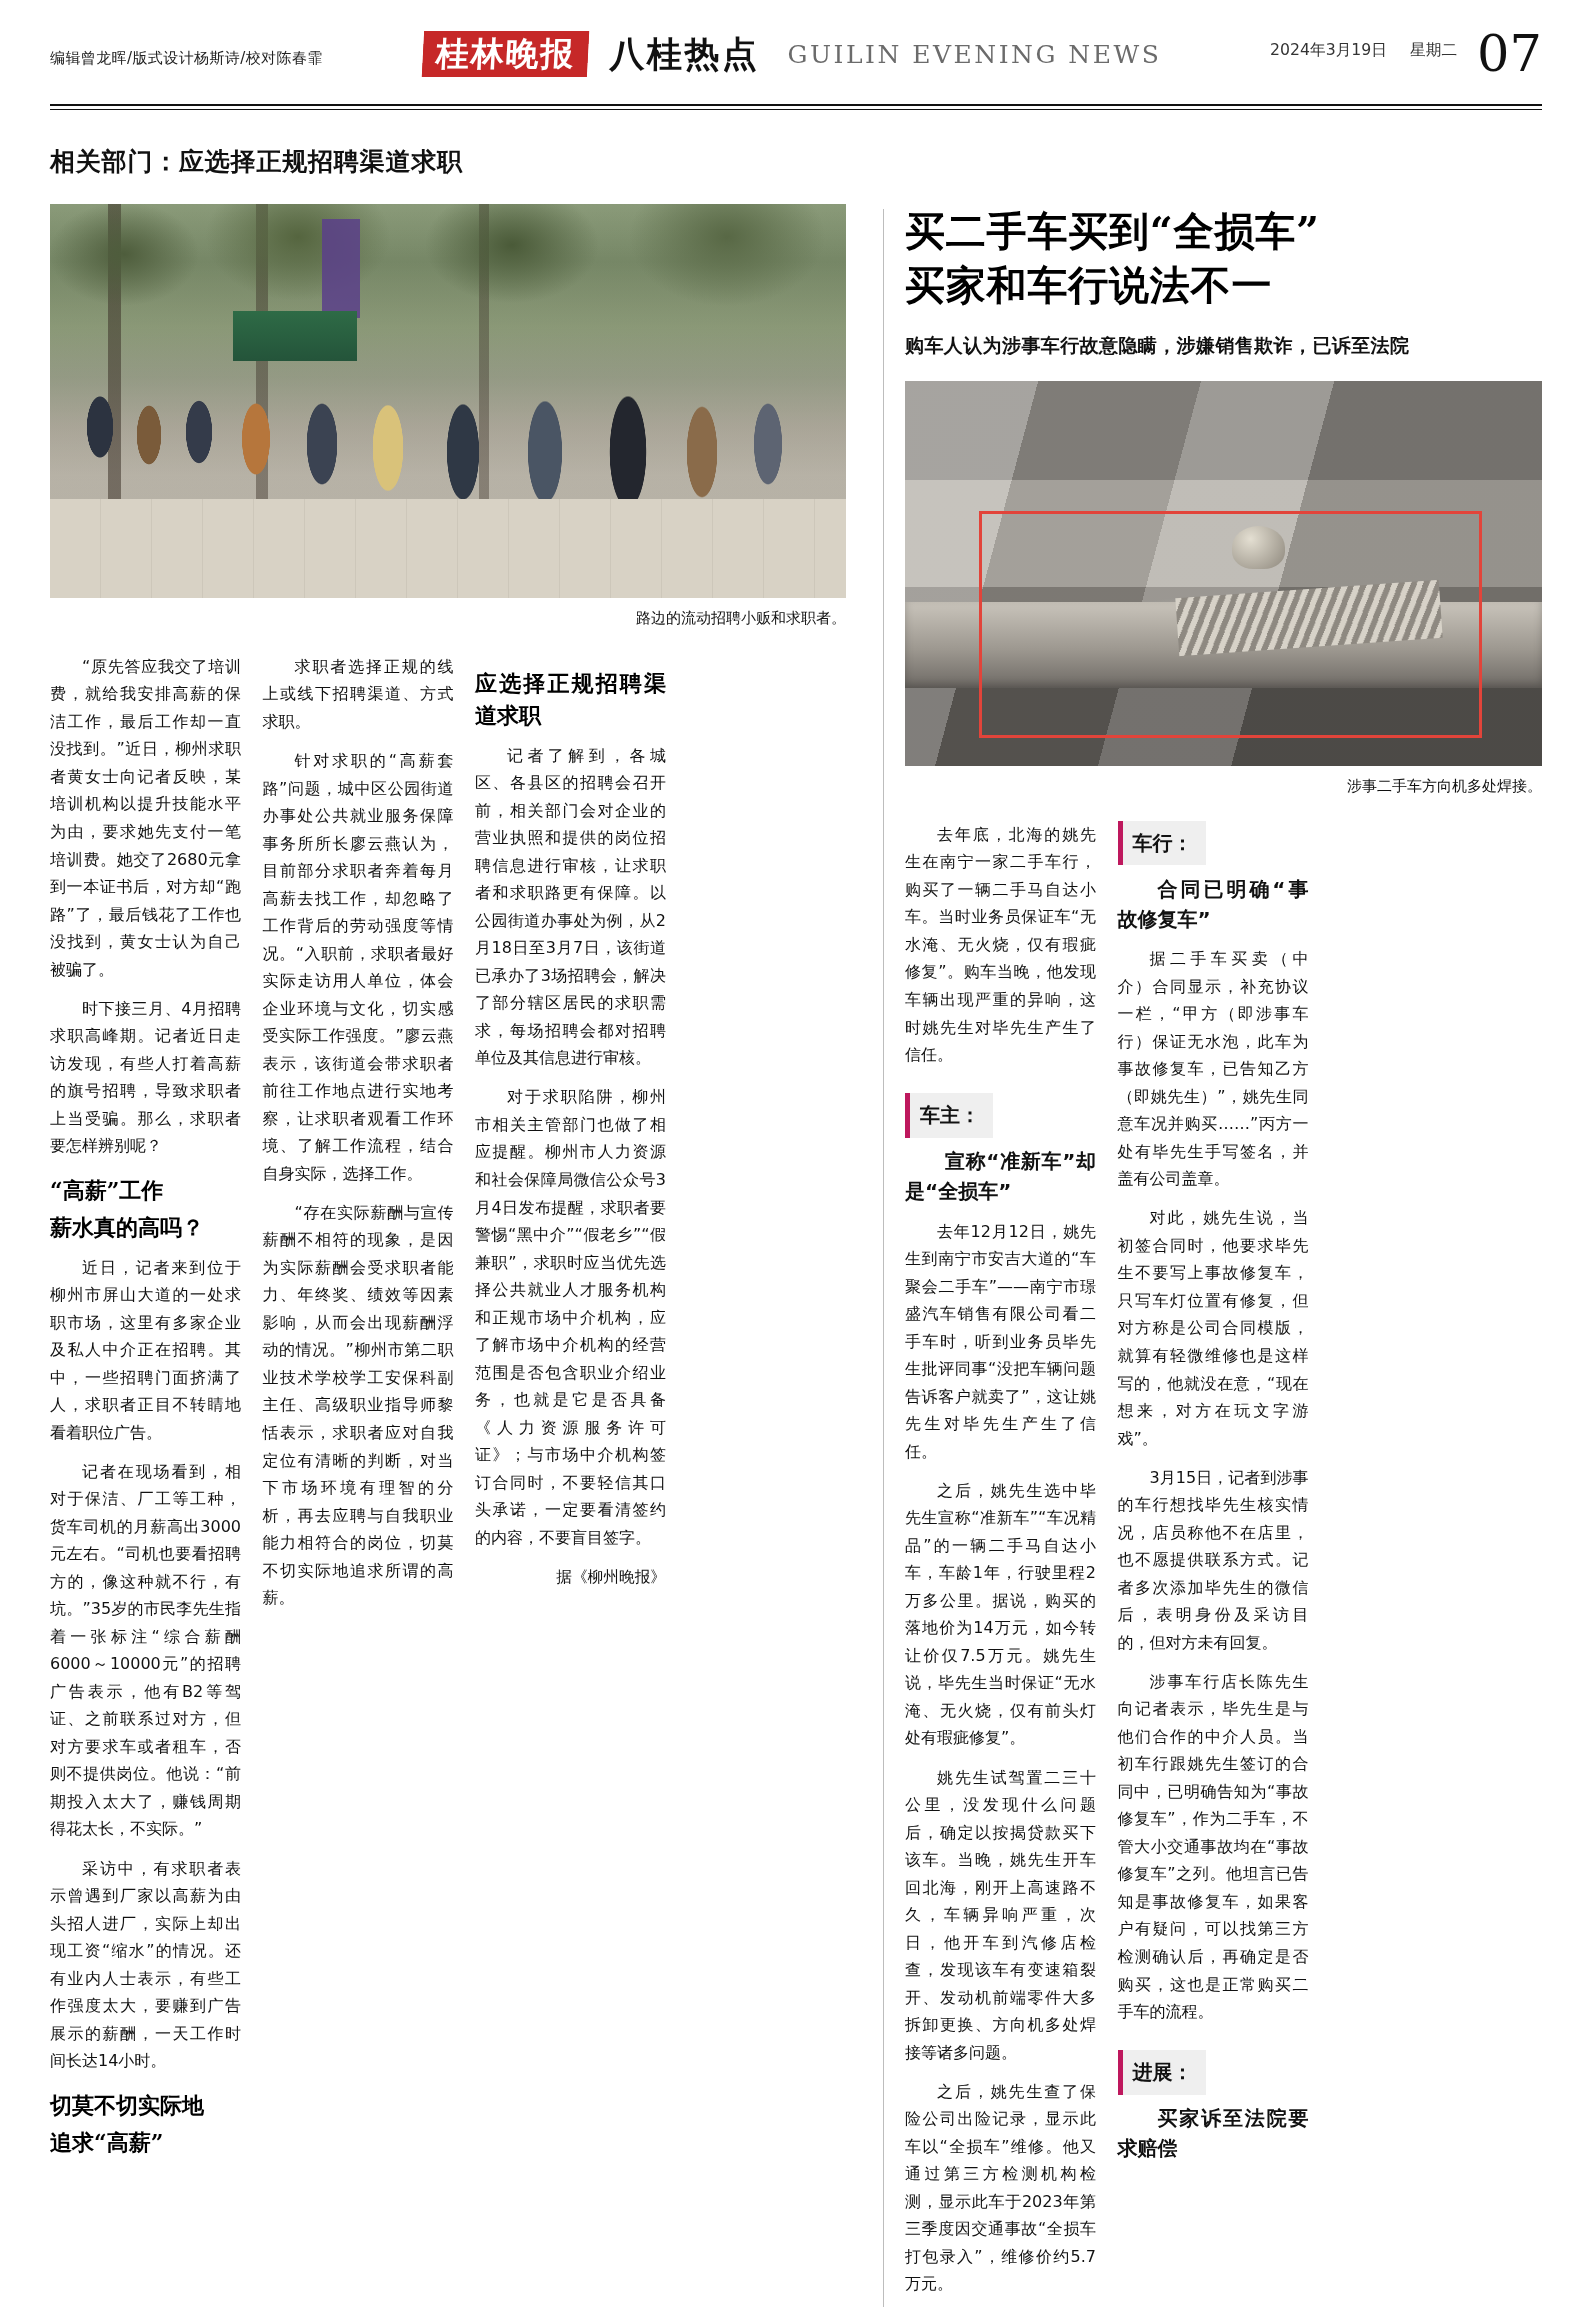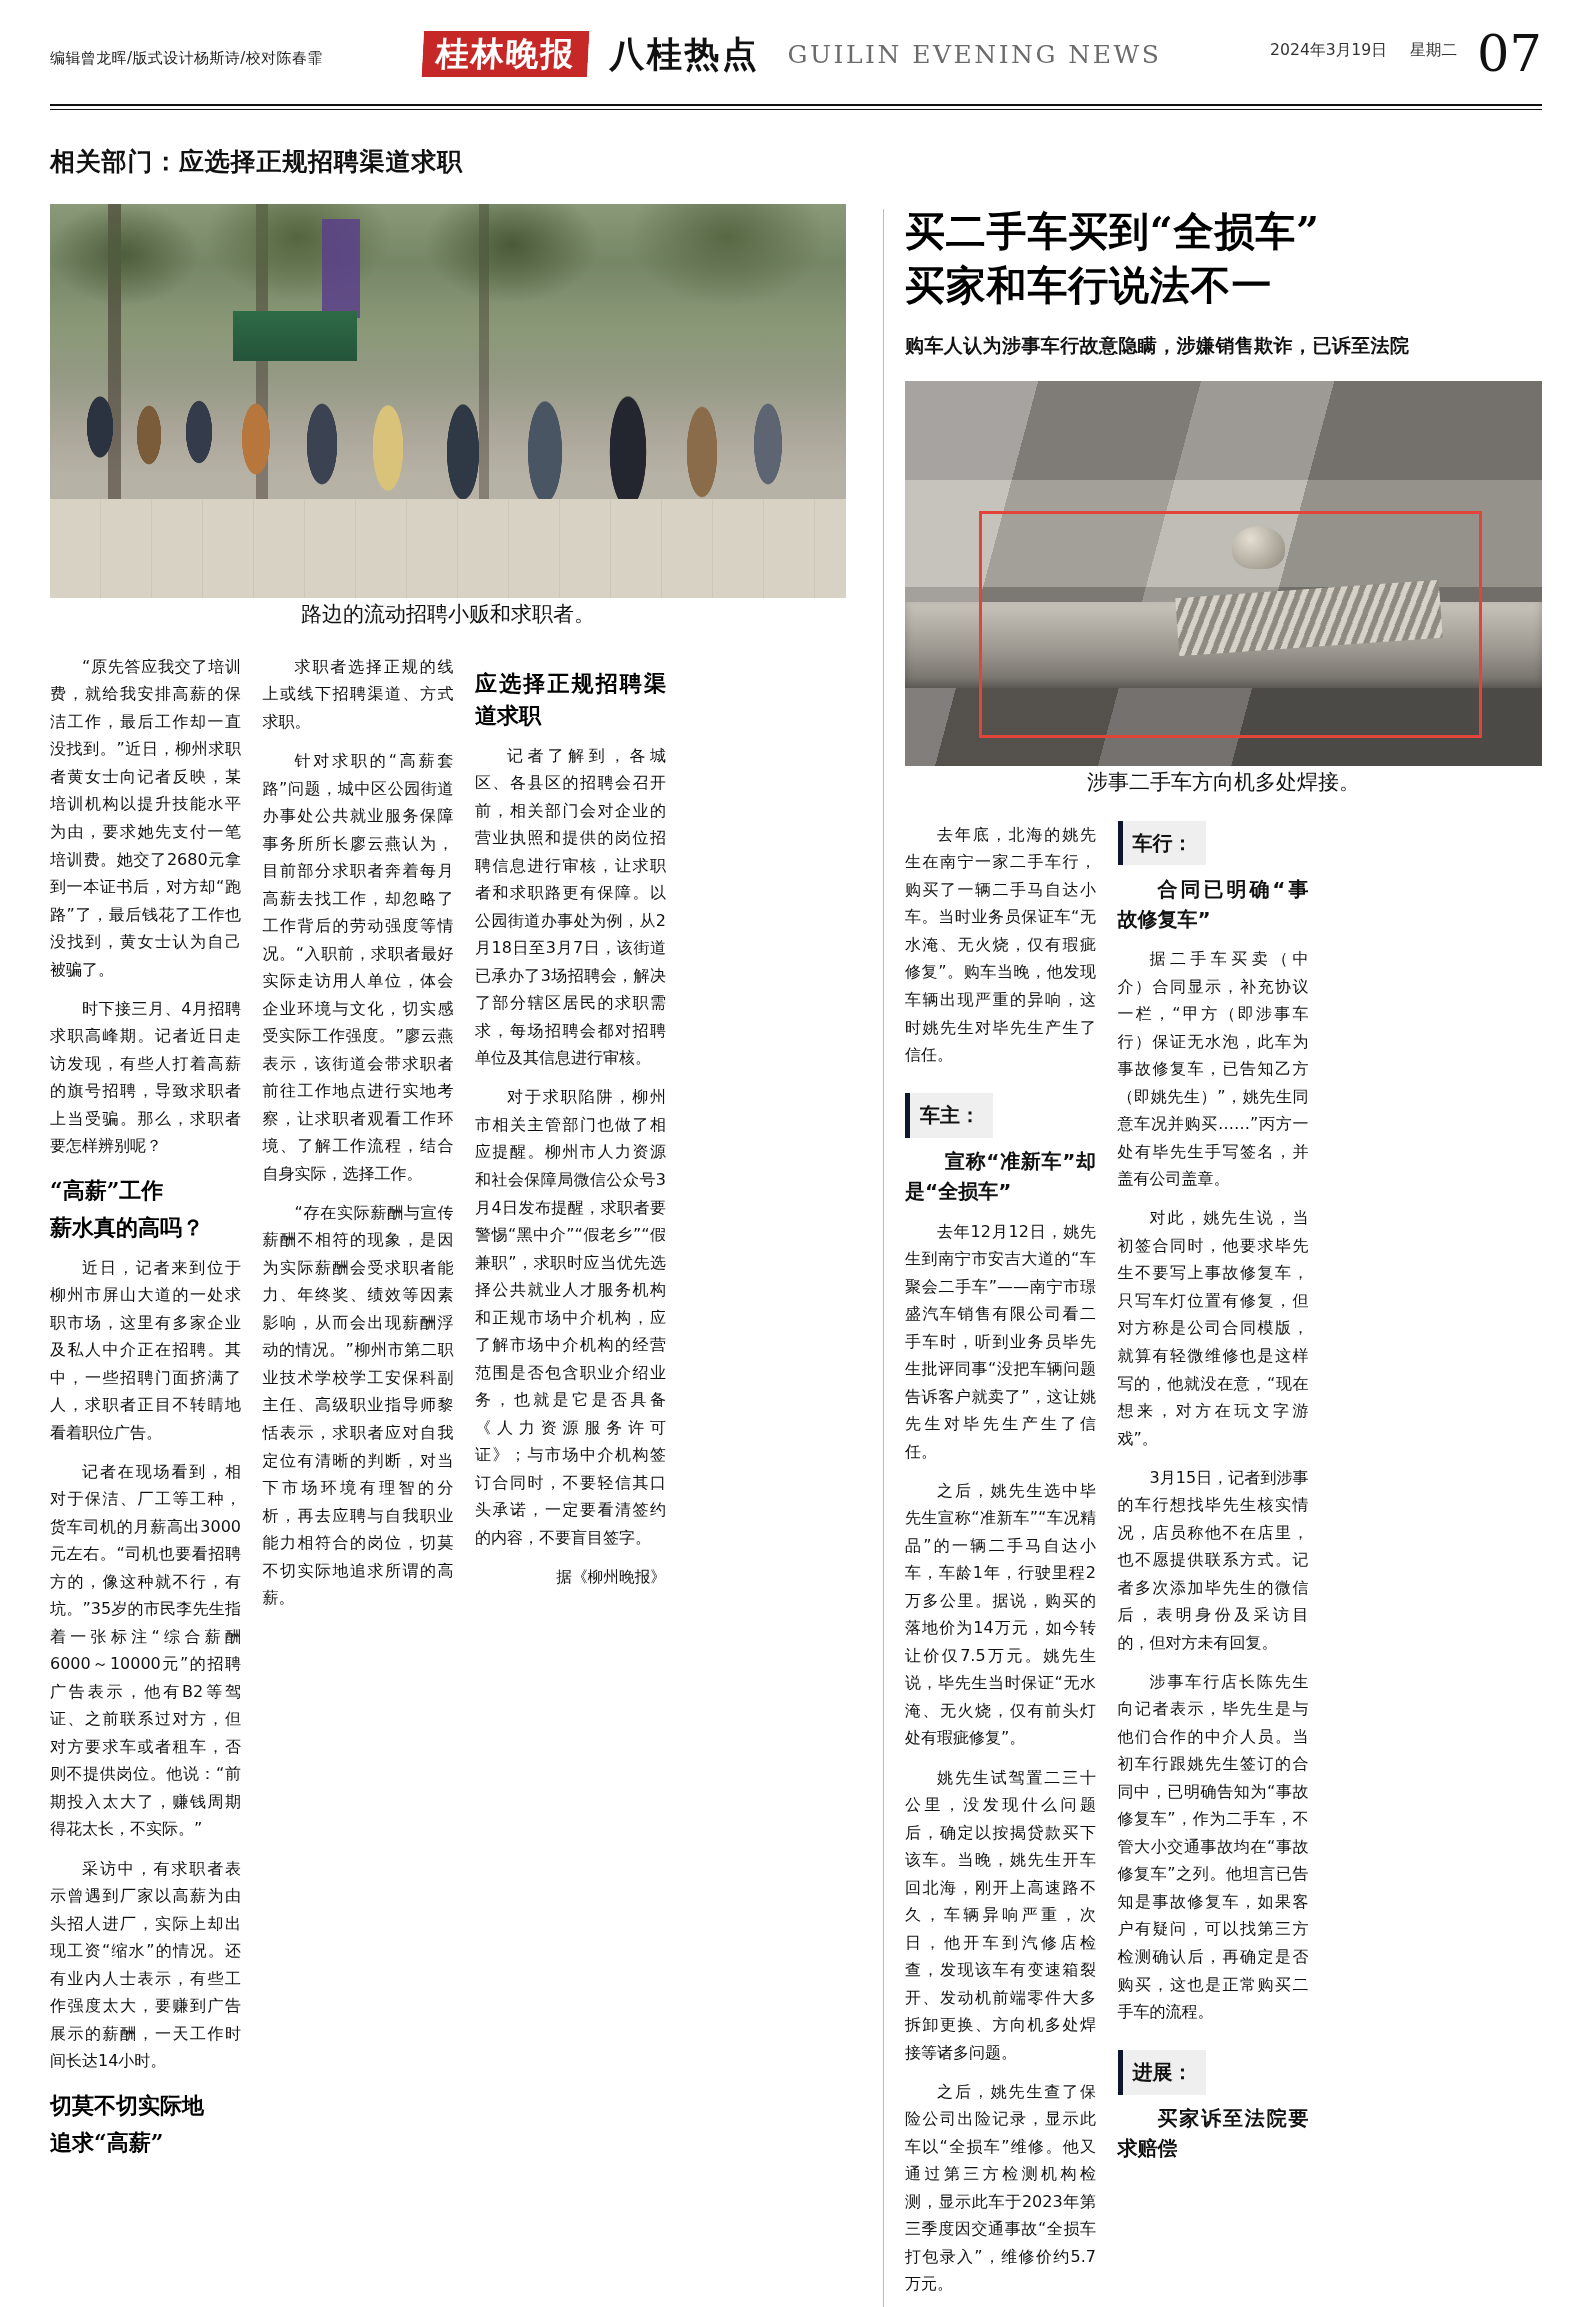--- a/index.html
+++ b/index.html
@@ -135,23 +135,23 @@
   }
   .right-block { width: 637px; }
 
   
   .photo {
     position: relative;
     background: #cfcfcf;
     overflow: hidden;
   }
   .photo-caption {
-    font-size: 21px;
-    text-align: center;
-    margin-top: 2px;
+    font-size: 15px;
+    text-align: right;
+    margin-top: 11px;
     color: #111;
   }
 
   
   .photo1 {
     width: 796px;
     height: 394px;
     background:
       linear-gradient(to bottom, rgba(255,255,255,0.10), rgba(0,0,0,0.18)),
       linear-gradient(to bottom,
@@ -271,21 +271,21 @@
     font-weight: bold;
     font-size: 22px;
     line-height: 1.45;
     margin: 15px 0 10px 0;
     text-indent: 0;
     color: #000;
   }
   .label-box {
     display: inline-block;
     background: #efefef;
-    border-left: 5px solid #0f172a;
+    border-left: 5px solid #be185d;
     font-weight: bold;
     font-size: 20px;
     padding: 5px 13.2px 5px 10px;
     margin: 13.2px 0 8.3px 0;
   }
   .bold-line {
     font-weight: bold;
     font-size: 20px;
     margin: 0 0 10px 0;
     text-indent: 0;

